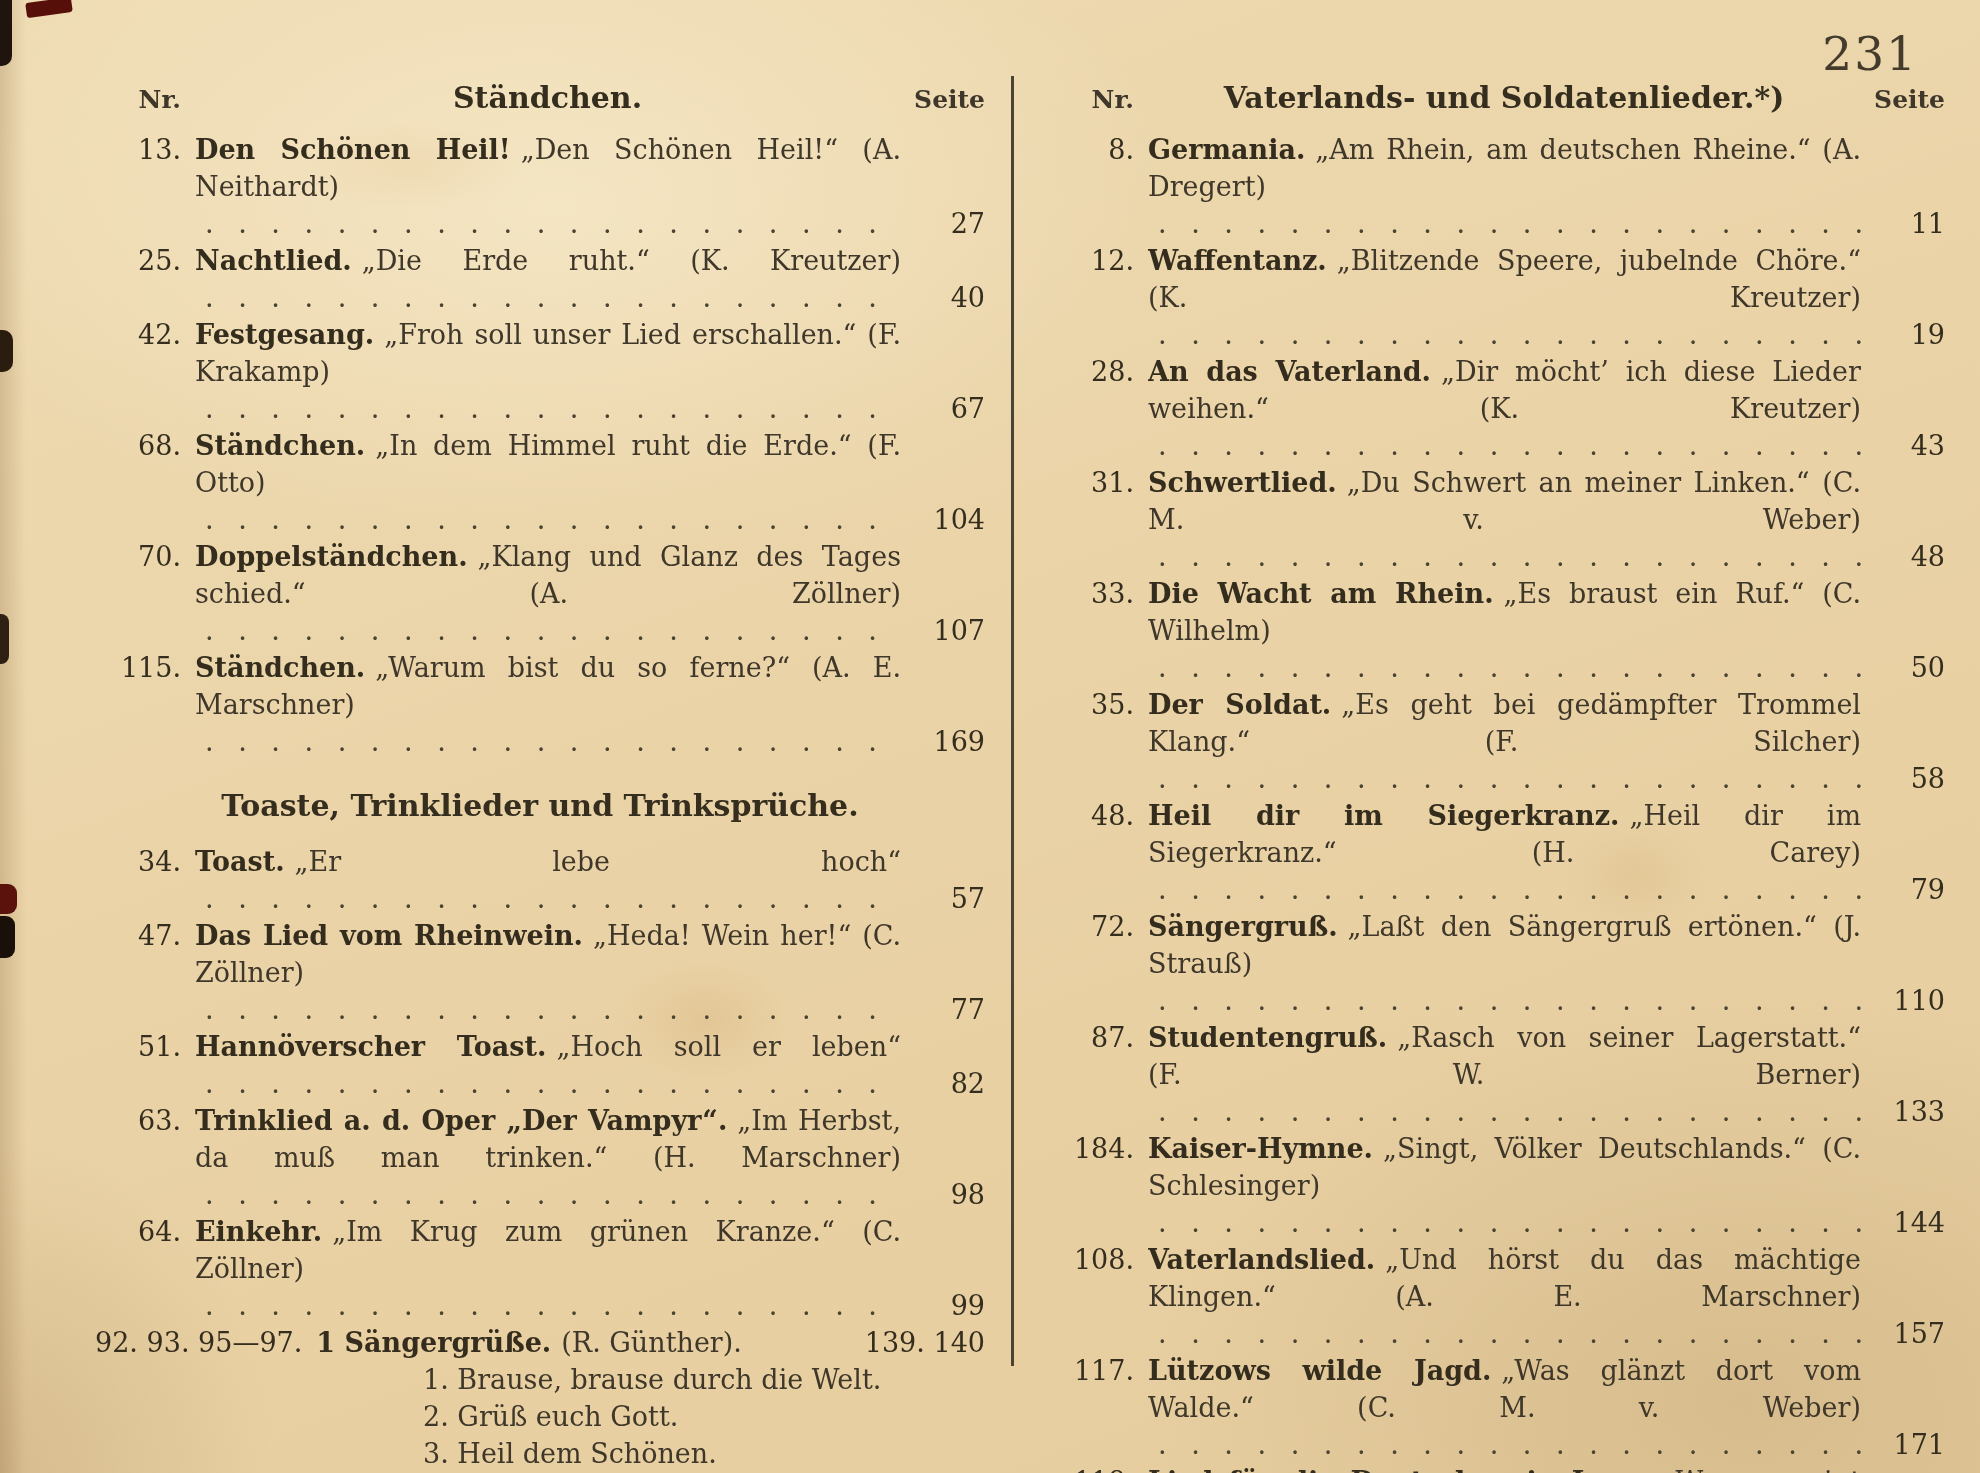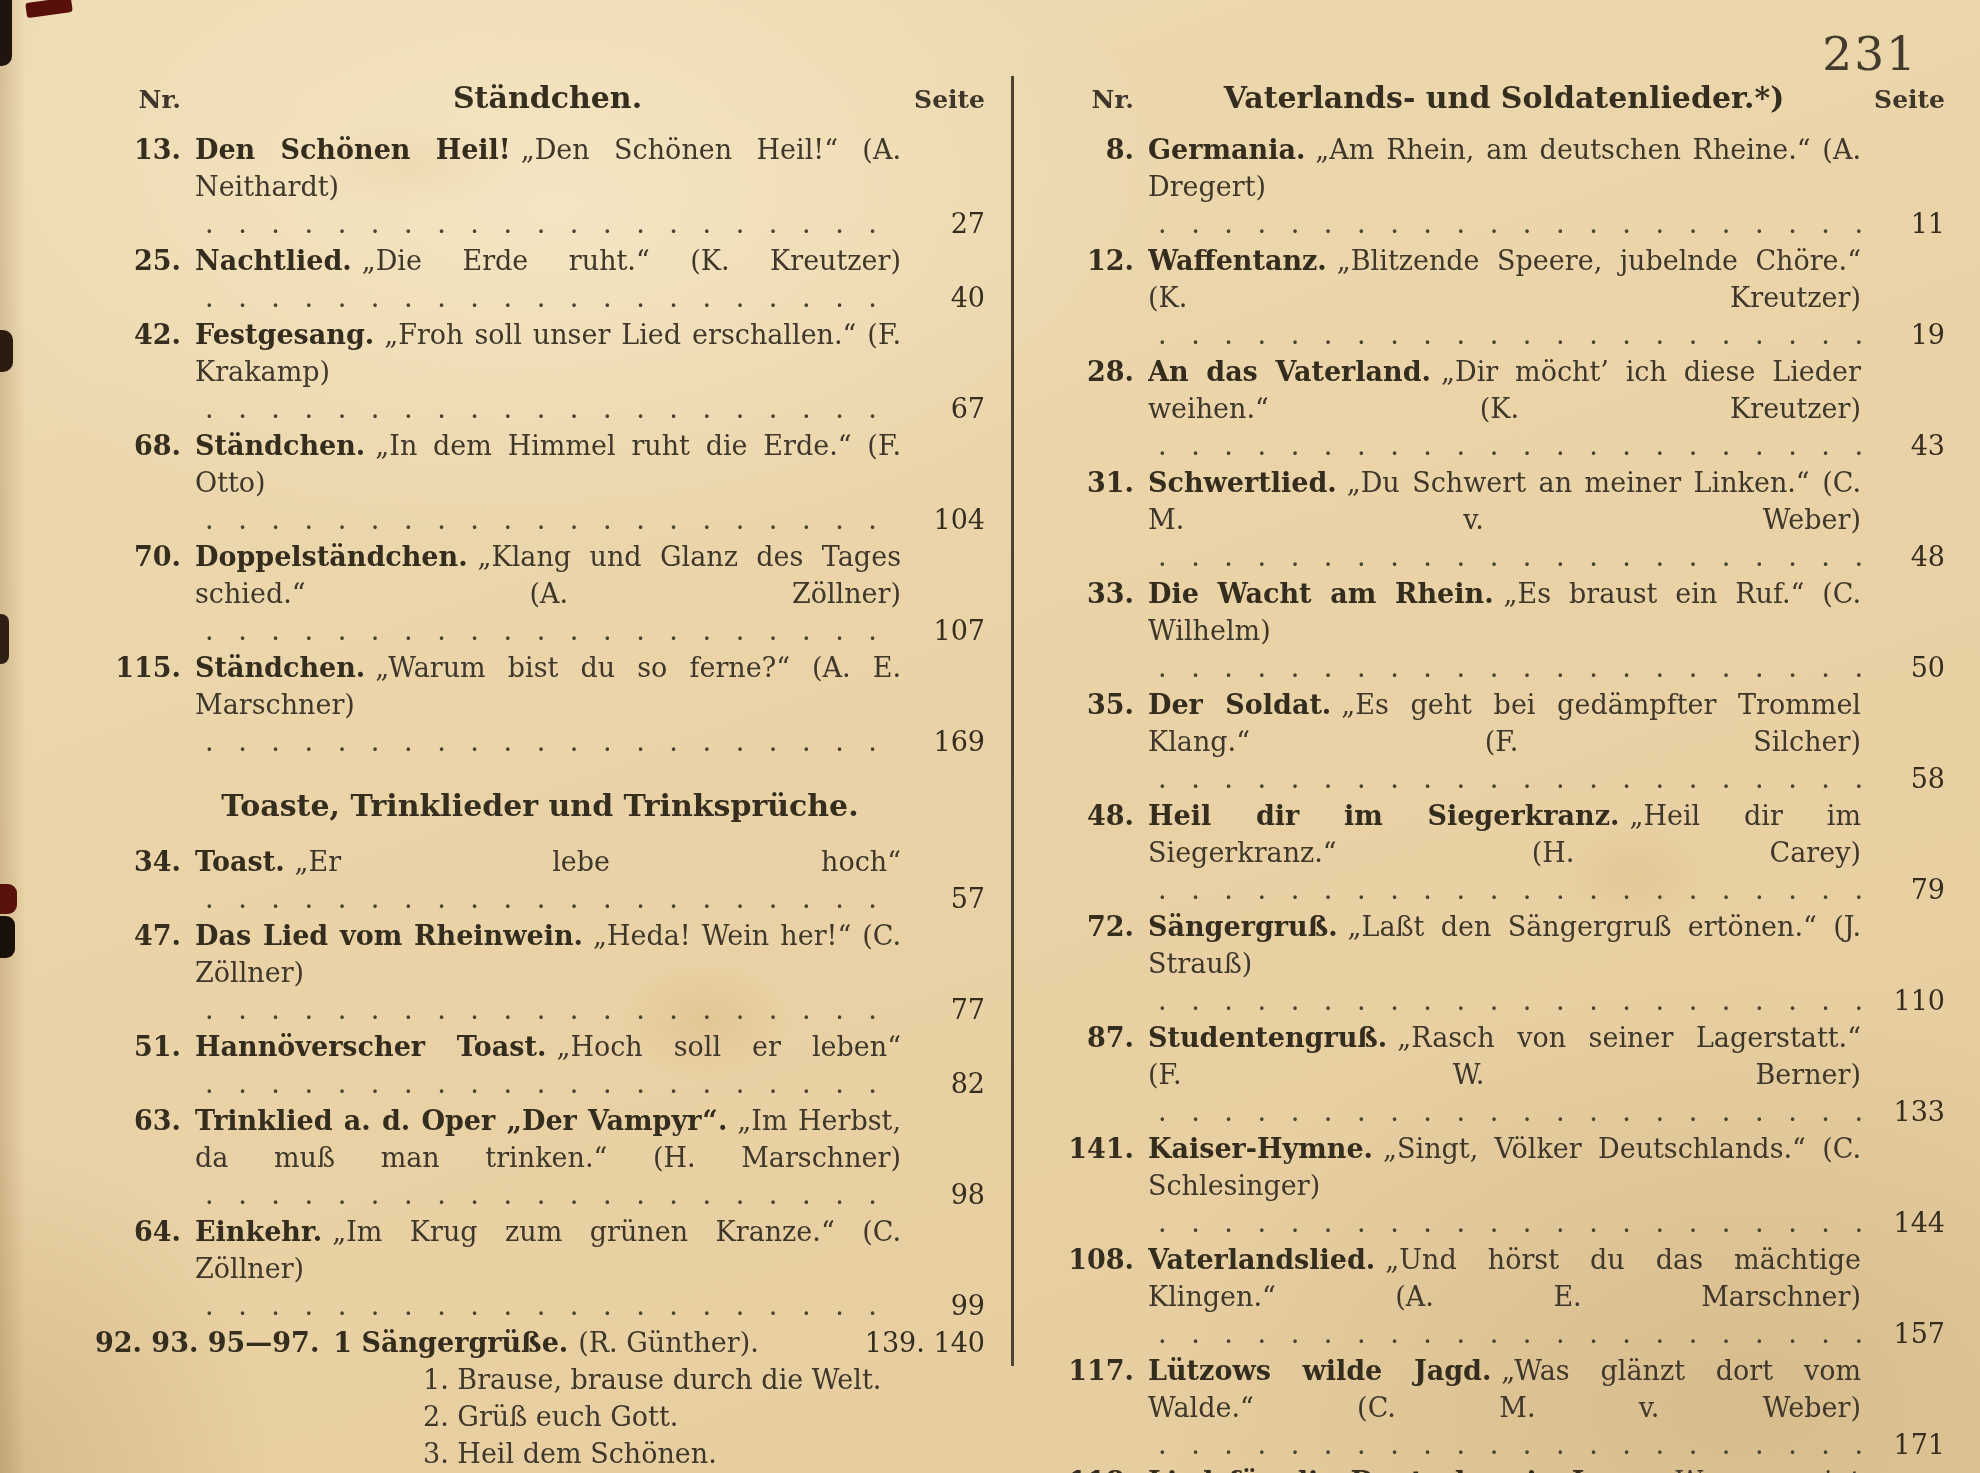--- a/index.html
+++ b/index.html
@@ -38,21 +38,21 @@
   .col-right{left:1048px;width:897px;}
 
   .colhead{display:flex;align-items:baseline;font-weight:700;margin-bottom:16px;}
   .h-nr{flex:0 0 86px;font-size:25px;text-align:right;}
   .h-title{flex:1;text-align:center;font-size:30px;color:#352e1f;}
   .h-seite{flex:0 0 auto;font-size:25px;text-align:right;}
 
   .sechead{text-align:center;font-weight:700;font-size:30px;color:#352e1f;margin:28px 0 20px;}
 
   .entry{display:flex;font-size:27px;line-height:37px;}
-  .nr{flex:0 0 auto;min-width:86px;text-align:right;padding-right:14px;font-weight:700;color:#352e1f;}
+  .nr{flex:0 0 auto;min-width:86px;text-align:right;padding-right:14px;font-weight:400;color:#352e1f;}
   .body{flex:1;min-width:0;}
   .line{position:relative;}
   .txt{margin-right:84px;overflow:hidden;text-align:justify;}
   .t{font-weight:700;color:#342d1e;margin-right:10px;}
   .leader{white-space:nowrap;color:#4a4332;}
   .leader::after{
     content:" .  .  .  .  .  .  .  .  .  .  .  .  .  .  .  .  .  .  .  .  .  .  .  .  .  .  .  .  .  .  .  .  .  .  .  .  .  .  .  .";
     word-spacing:16px;margin-left:10px;
   }
   .page{position:absolute;right:0;bottom:0;font-weight:400;color:#352e1f;}
@@ -279,21 +279,21 @@
     <div class="entry">
       <span class="nr">87.</span>
       <div class="body">
         <div class="line">
           <div class="txt"><span class="t">Studentengruß.</span>„Rasch von seiner Lagerstatt.“ (F. W. Berner) <span class="leader"></span></div>
           <span class="page">133</span>
         </div>
       </div>
     </div>
     <div class="entry">
-      <span class="nr">141.</span>
+      <span class="nr">184.</span>
       <div class="body">
         <div class="line">
           <div class="txt"><span class="t">Kaiser-Hymne.</span>„Singt, Völker Deutschlands.“ (C. Schlesinger) <span class="leader"></span></div>
           <span class="page">144</span>
         </div>
       </div>
     </div>
     <div class="entry">
       <span class="nr">108.</span>
       <div class="body">

